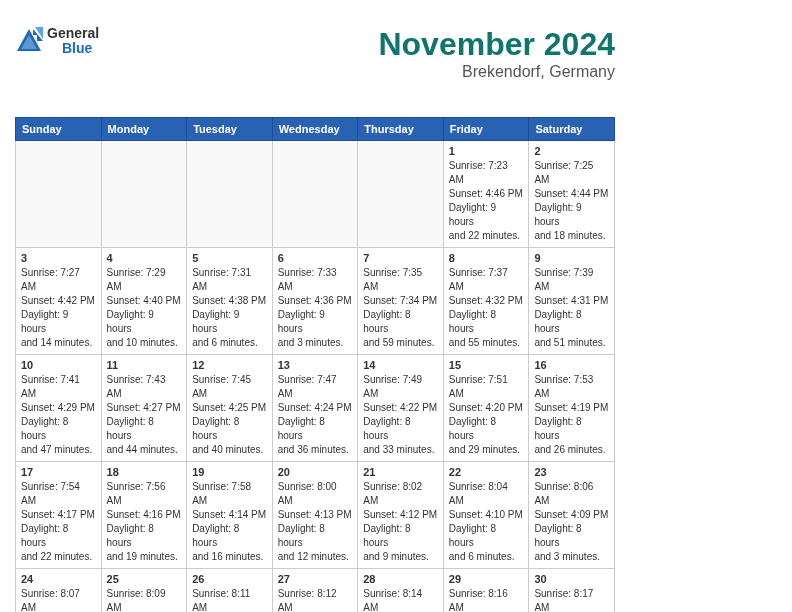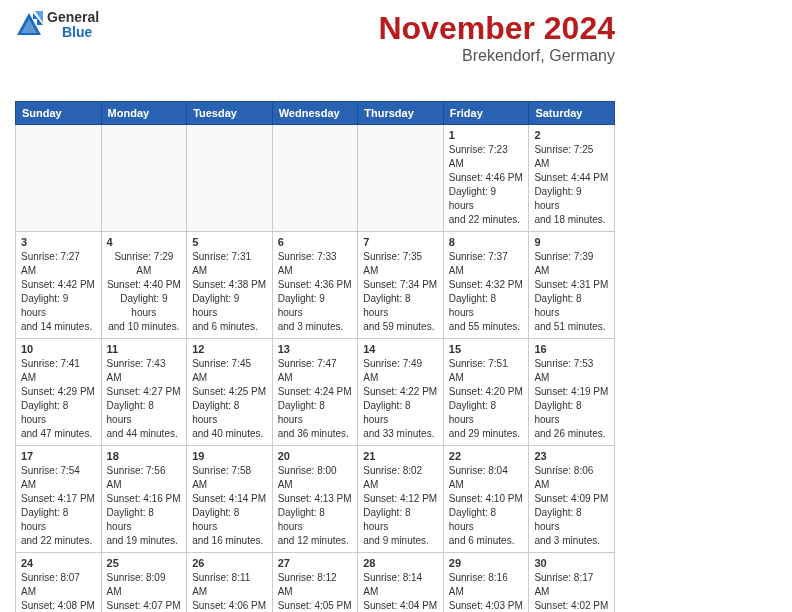--- a/index.html
+++ b/index.html
@@ -8,21 +8,21 @@
       height: 612px;
       font-family: Arial, sans-serif;
       background: #fff;
       overflow: hidden;
     }
     .page {
       width: 630px;
       height: 612px;
       display: flex;
       flex-direction: column;
-      padding: 10px 15px;
+      padding: 26px 15px;
     }
     .header {
       display: flex;
       justify-content: space-between;
       align-items: flex-start;
       margin-bottom: 8px;
     }
     .logo {
       display: flex;
       align-items: center;
@@ -47,21 +47,21 @@
     .logo-icon {
       width: 28px;
       height: 28px;
     }
     .title-block {
       text-align: right;
     }
     .month-title {
       font-size: 32px;
       font-weight: bold;
-      color: #b91c1c;
+      color: #0f766e;
     }
     .location {
       font-size: 16px;
       color: #555;
     }
     .calendar {
       flex: 1;
       display: flex;
       flex-direction: column;
       margin-top: 28px;
@@ -169,21 +169,21 @@
           <tr>
             <td class="filled">
               <span class="day-num">3</span>
               <div class="day-info" style="white-space: pre-line;">Sunrise: 7:27 AM
 Sunset: 4:42 PM
 Daylight: 9 hours
 and 14 minutes.</div>
             </td>
             <td class="filled">
               <span class="day-num">4</span>
-              <div class="day-info" style="white-space: pre-line; text-align: center;">Sunrise: 7:29 AM
+              <div class="day-info" style="white-space: pre-line;">Sunrise: 7:29 AM
 Sunset: 4:40 PM
 Daylight: 9 hours
 and 10 minutes.</div>
             </td>
             <td class="filled">
               <span class="day-num">5</span>
               <div class="day-info" style="white-space: pre-line;">Sunrise: 7:31 AM
 Sunset: 4:38 PM
 Daylight: 9 hours
 and 6 minutes.</div>

